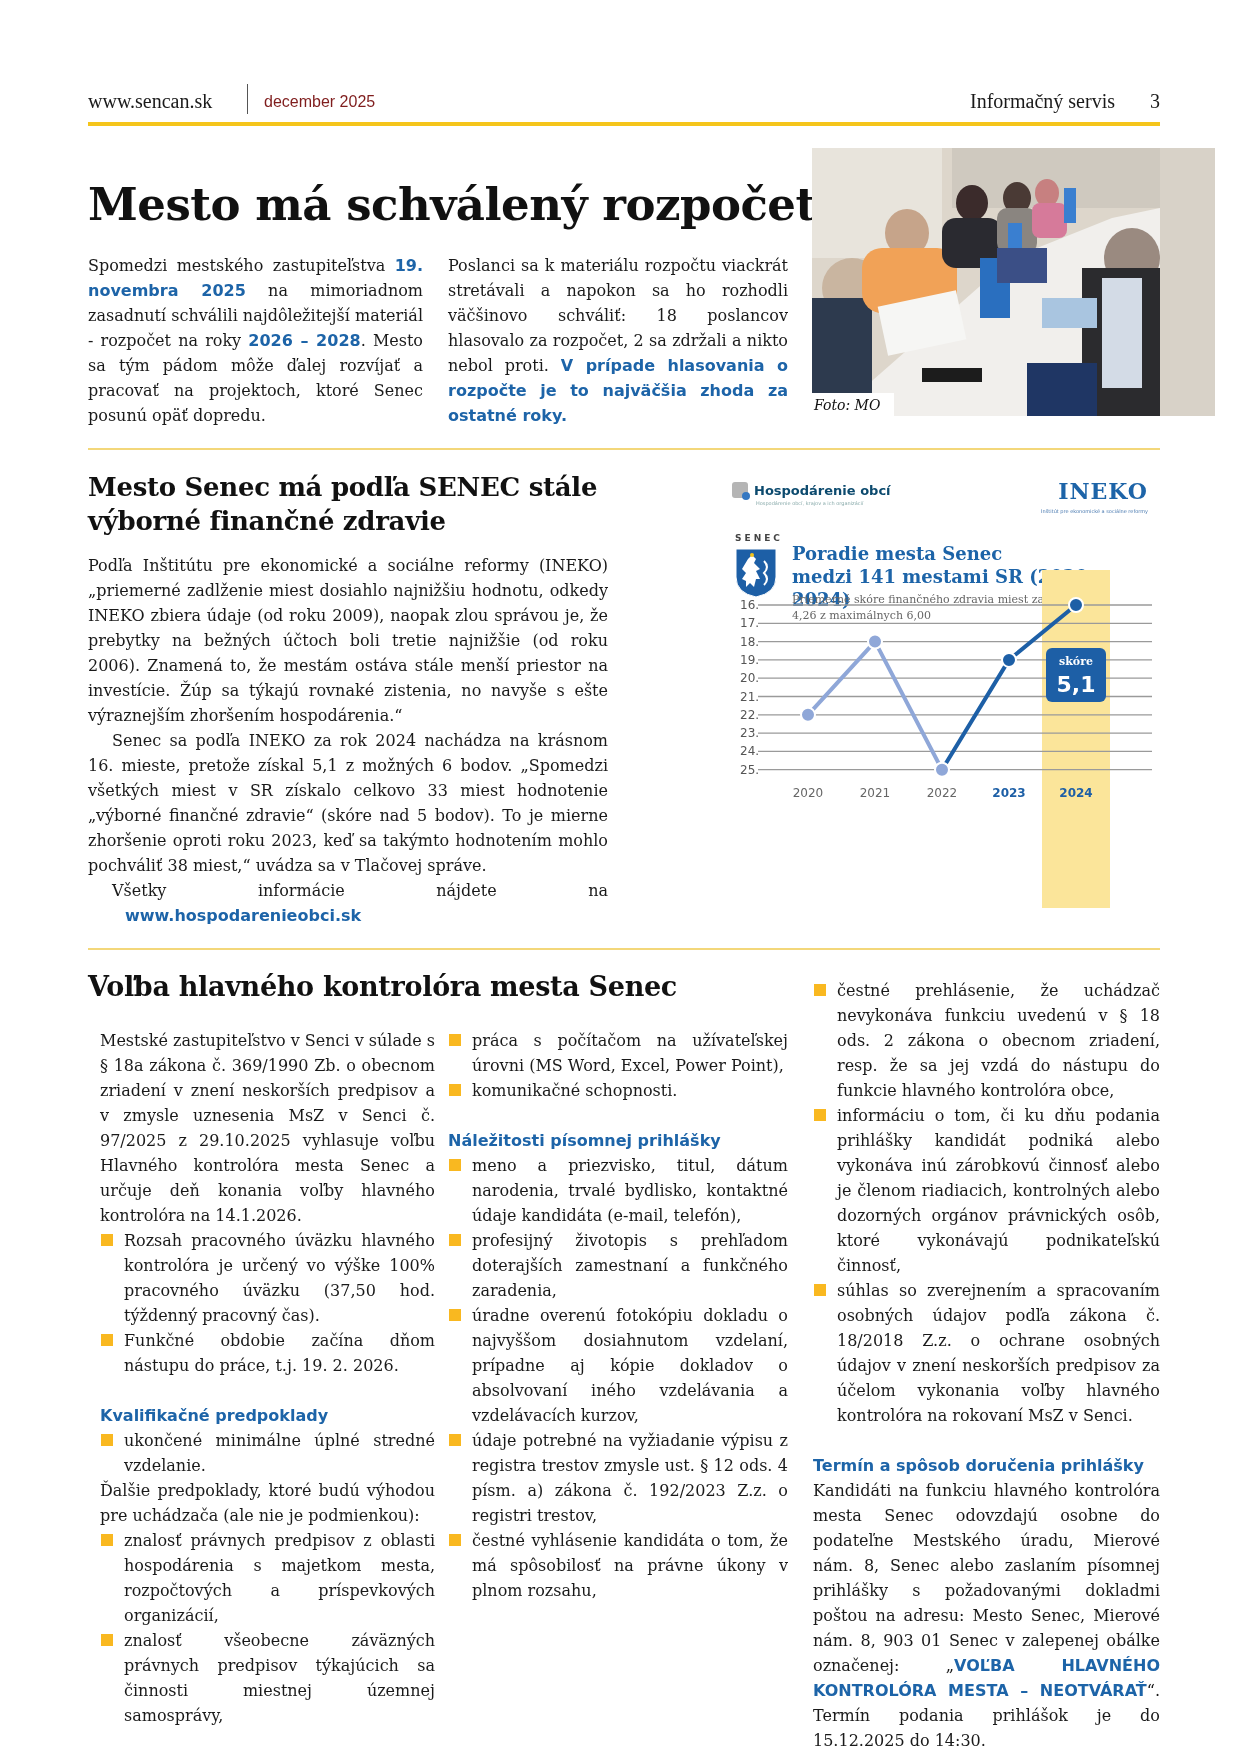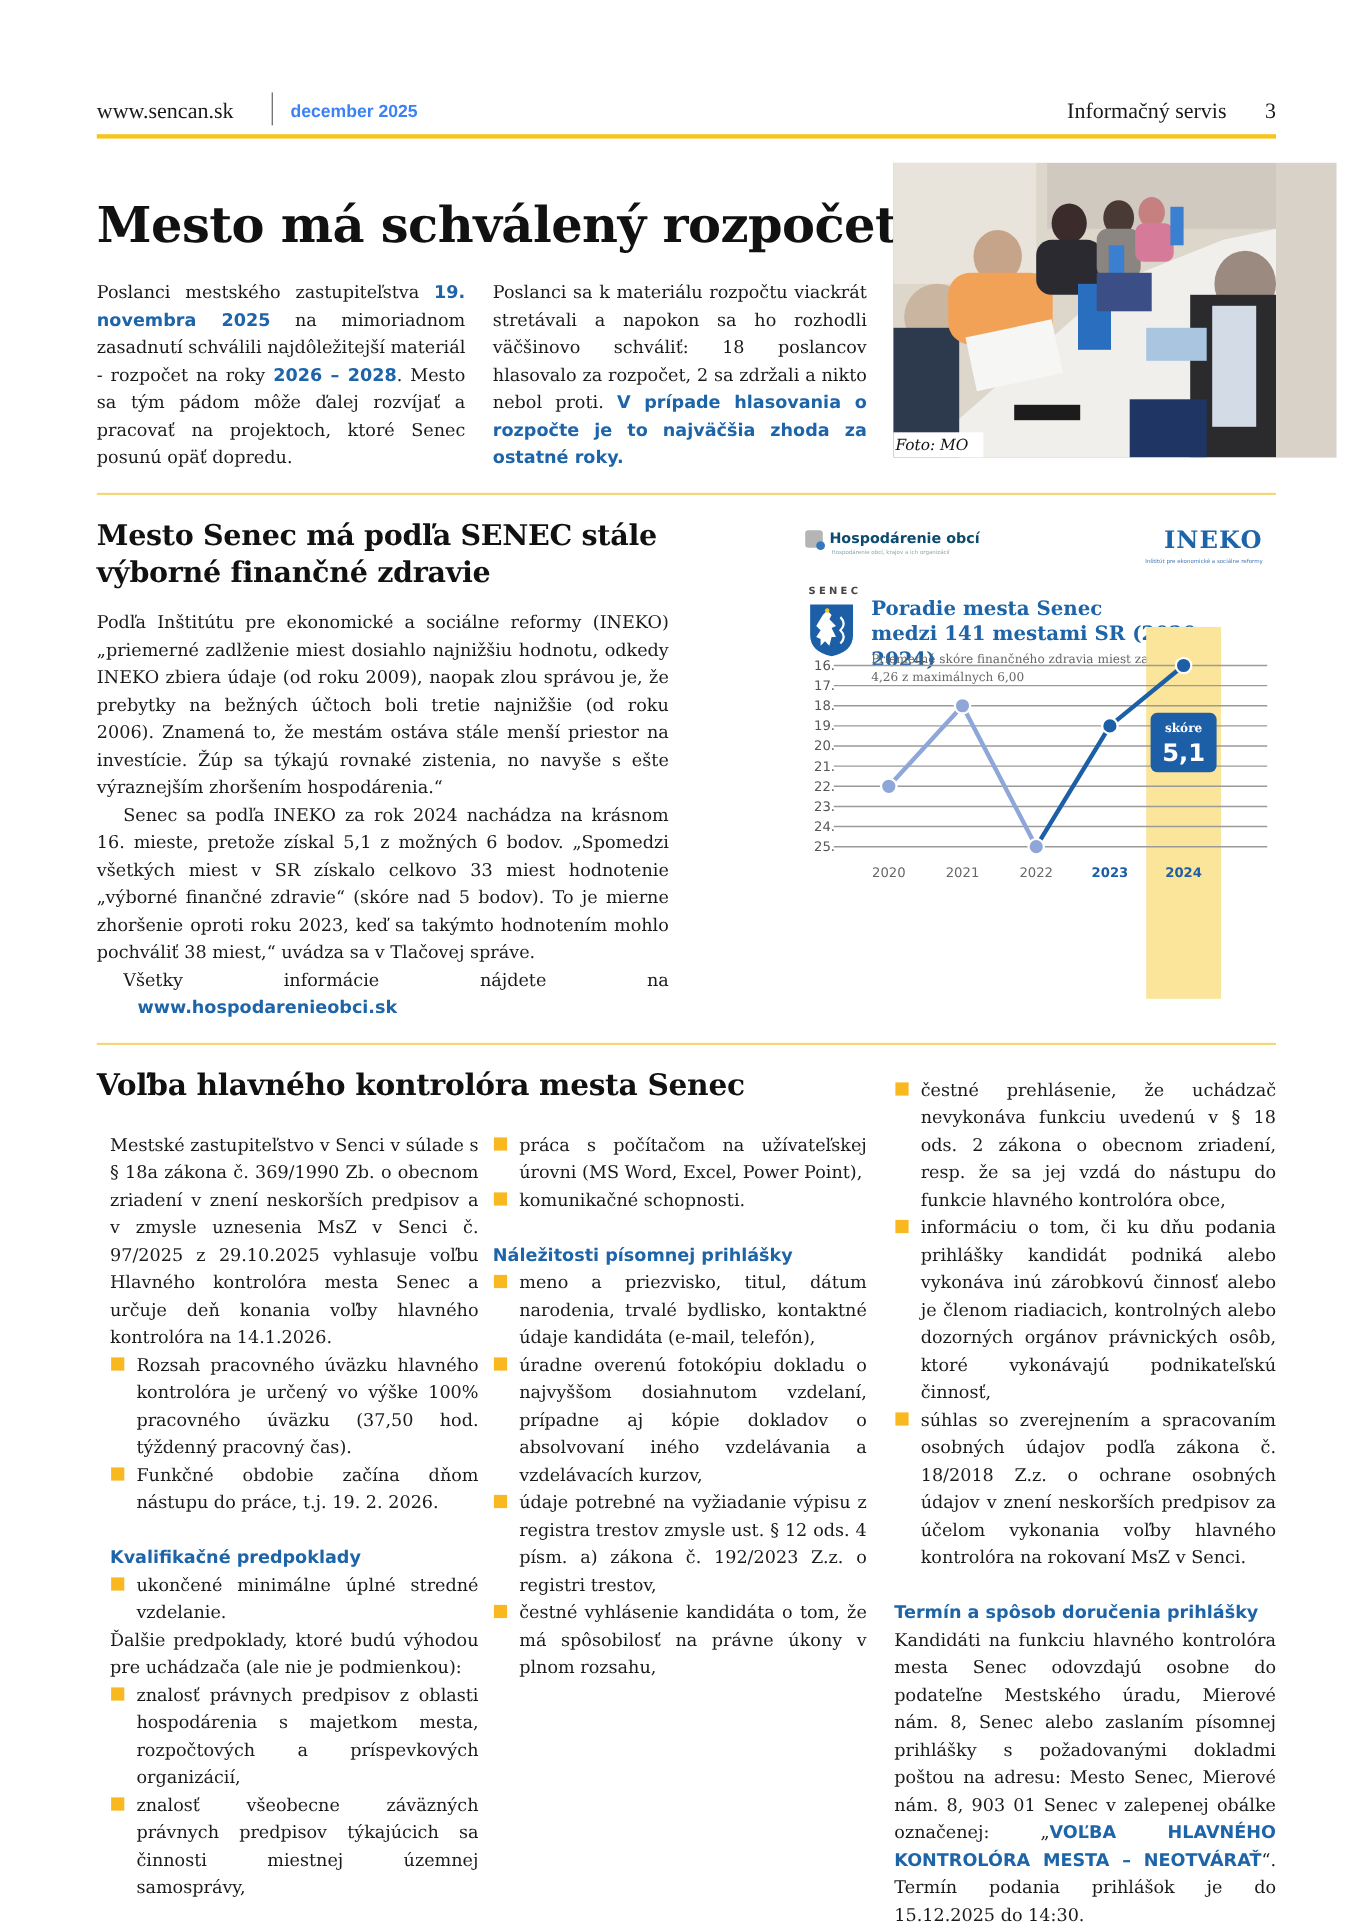--- a/index.html
+++ b/index.html
@@ -2,21 +2,21 @@
 <html><head>
 <meta charset="utf-8">
 <style>
   * { box-sizing: border-box; margin: 0; padding: 0; }
   html, body { width: 1240px; height: 1754px; background: #ffffff; }
   body { position: relative; font-family: "DejaVu Serif", serif; color: #1a1a1a; overflow: hidden; }
 
   .header { position: absolute; left: 88px; top: 90px; width: 1072px; height: 26px; }
   .header .site { position: absolute; left: 0; top: 0; font-family: "Liberation Serif", serif; font-size: 20px; color: #1a1a1a; }
   .header .sep { position: absolute; left: 159px; top: -6px; width: 1px; height: 30px; background: #555; }
-  .header .date { position: absolute; left: 176px; top: 3px; font-family: "Liberation Sans", sans-serif; font-weight: bold; font-size: 16px; color: #3b82f6; }
+  .header .date { position: absolute; left: 176px; top: 3px; font-family: "Liberation Sans", sans-serif; font-weight: normal; font-size: 16px; color: #7f1d1d; }
   .header .section { position: absolute; right: 45px; top: 0; font-family: "Liberation Serif", serif; font-size: 20px; }
   .header .pagenum { position: absolute; right: 0; top: 0; font-family: "Liberation Serif", serif; font-size: 20px; }
   .yellow-rule { position: absolute; left: 88px; top: 122px; width: 1072px; height: 4px; background: #f5c51b; }
   .thin-rule { position: absolute; left: 88px; width: 1072px; height: 2px; background: #f3d77a; }
 
   h1.article-title { position: absolute; left: 88px; top: 178px; font-family: "DejaVu Serif", serif; font-weight: bold; font-size: 45px; letter-spacing: -0.5px; color: #111; }
   h2.article-title { position: absolute; left: 88px; font-family: "DejaVu Serif", serif; font-weight: bold; font-size: 26px; line-height: 34px; color: #111; letter-spacing: -0.3px; }
 
   .col { position: absolute; font-family: "DejaVu Serif", serif; font-size: 16px; line-height: 25px; text-align: justify; color: #1a1a1a; }
   .hl { color: #1d64a8; font-family: "DejaVu Sans", sans-serif; font-weight: bold; }
@@ -55,21 +55,21 @@
   <span class="sep"></span>
   <span class="date">december 2025</span>
   <span class="section">Informačný servis</span>
   <span class="pagenum">3</span>
 </div>
 <div class="yellow-rule"></div>
 
 <h1 class="article-title">Mesto má schválený rozpočet</h1>
 
 <div class="col" style="left:88px; top:253px; width:335px;">
-  <span>Poslanci mestského zastupiteľstva </span><span class="hl">19. novembra 2025</span><span> na mimoriadnom zasadnutí schválili najdôležitejší materiál - rozpočet na roky </span><span class="hl">2026 – 2028</span><span>. Mesto sa tým pádom môže ďalej rozvíjať a pracovať na projektoch, ktoré Senec posunú opäť dopredu.</span>
+  <span>Spomedzi mestského zastupiteľstva </span><span class="hl">19. novembra 2025</span><span> na mimoriadnom zasadnutí schválili najdôležitejší materiál - rozpočet na roky </span><span class="hl">2026 – 2028</span><span>. Mesto sa tým pádom môže ďalej rozvíjať a pracovať na projektoch, ktoré Senec posunú opäť dopredu.</span>
 </div>
 
 <div class="col" style="left:448px; top:253px; width:340px;">
   <span>Poslanci sa k materiálu rozpočtu viackrát stretávali a napokon sa ho rozhodli väčšinovo schváliť: 18 poslancov hlasovalo za rozpočet, 2 sa zdržali a nikto nebol proti. </span><span class="hl">V prípade hlasovania o rozpočte je to najväčšia zhoda za ostatné roky.</span>
 </div>
 
 <div class="photo">
   <svg width="348" height="268" viewBox="0 0 348 268">
     <rect width="348" height="268" fill="#ddd6cb"></rect>
     <rect x="0" y="0" width="130" height="110" fill="#e8e4dc"></rect>
@@ -200,20 +200,21 @@
 
 <div class="col" style="left:448px; top:1028px; width:340px;">
   <ul class="bullets" id="extra-bullets-b">
       <li>práca s počítačom na užívateľskej úrovni (MS Word, Excel, Power Point),</li>
       <li>komunikačné schopnosti.</li>
     </ul>
   <div class="gap"></div>
   <div class="subhead">Náležitosti písomnej prihlášky</div>
   <ul class="bullets" id="req-bullets-a">
       <li>meno a priezvisko, titul, dátum narodenia, trvalé bydlisko, kontaktné údaje kandidáta (e-mail, telefón),</li>
+      <li>profesijný životopis s prehľadom doterajších zamestnaní a funkčného zaradenia,</li>
       <li>úradne overenú fotokópiu dokladu o najvyššom dosiahnutom vzdelaní, prípadne aj kópie dokladov o absolvovaní iného vzdelávania a vzdelávacích kurzov,</li>
       <li>údaje potrebné na vyžiadanie výpisu z registra trestov zmysle ust. § 12 ods. 4 písm. a) zákona č. 192/2023 Z.z. o registri trestov,</li>
       <li>čestné vyhlásenie kandidáta o tom, že má spôsobilosť na právne úkony v plnom rozsahu,</li>
     </ul>
 </div>
 
 <div class="col" style="left:813px; top:978px; width:347px;">
   <div style="padding-left:24px;" id="req-tail"></div>
   <ul class="bullets" id="req-bullets-b">
       <li>čestné prehlásenie, že uchádzač nevykonáva funkciu uvedenú v § 18 ods. 2 zákona o obecnom zriadení, resp. že sa jej vzdá do nástupu do funkcie hlavného kontrolóra obce,</li>

